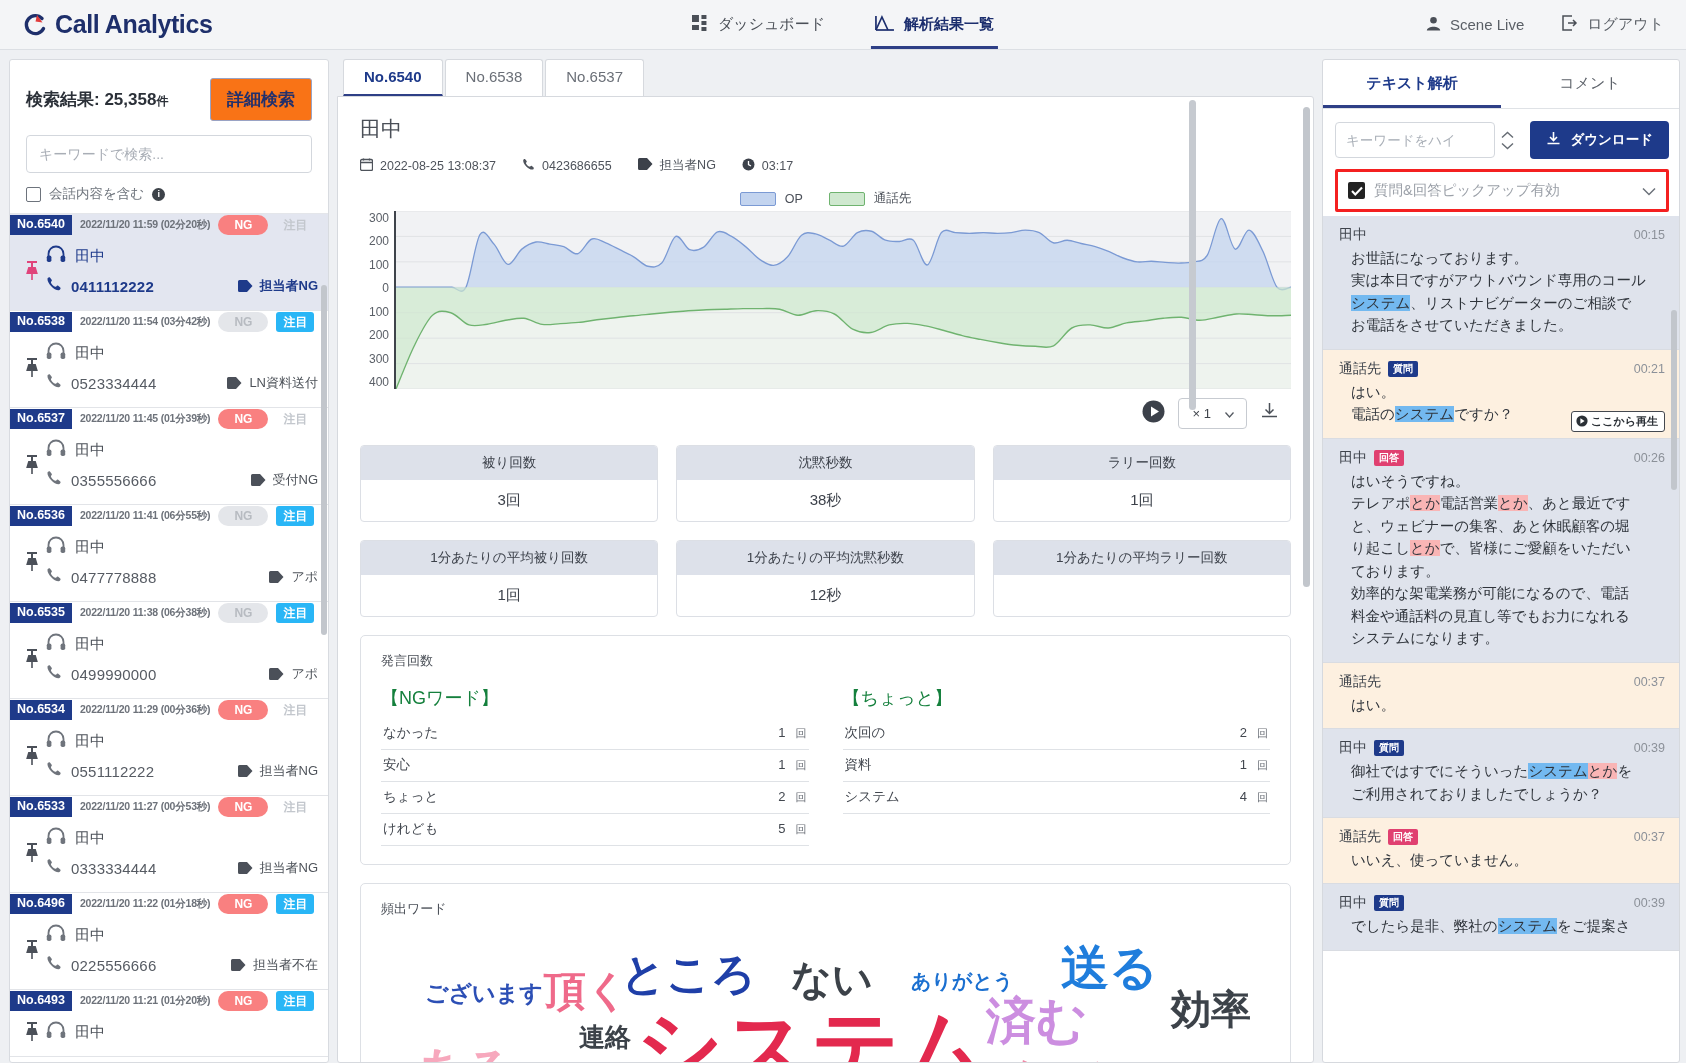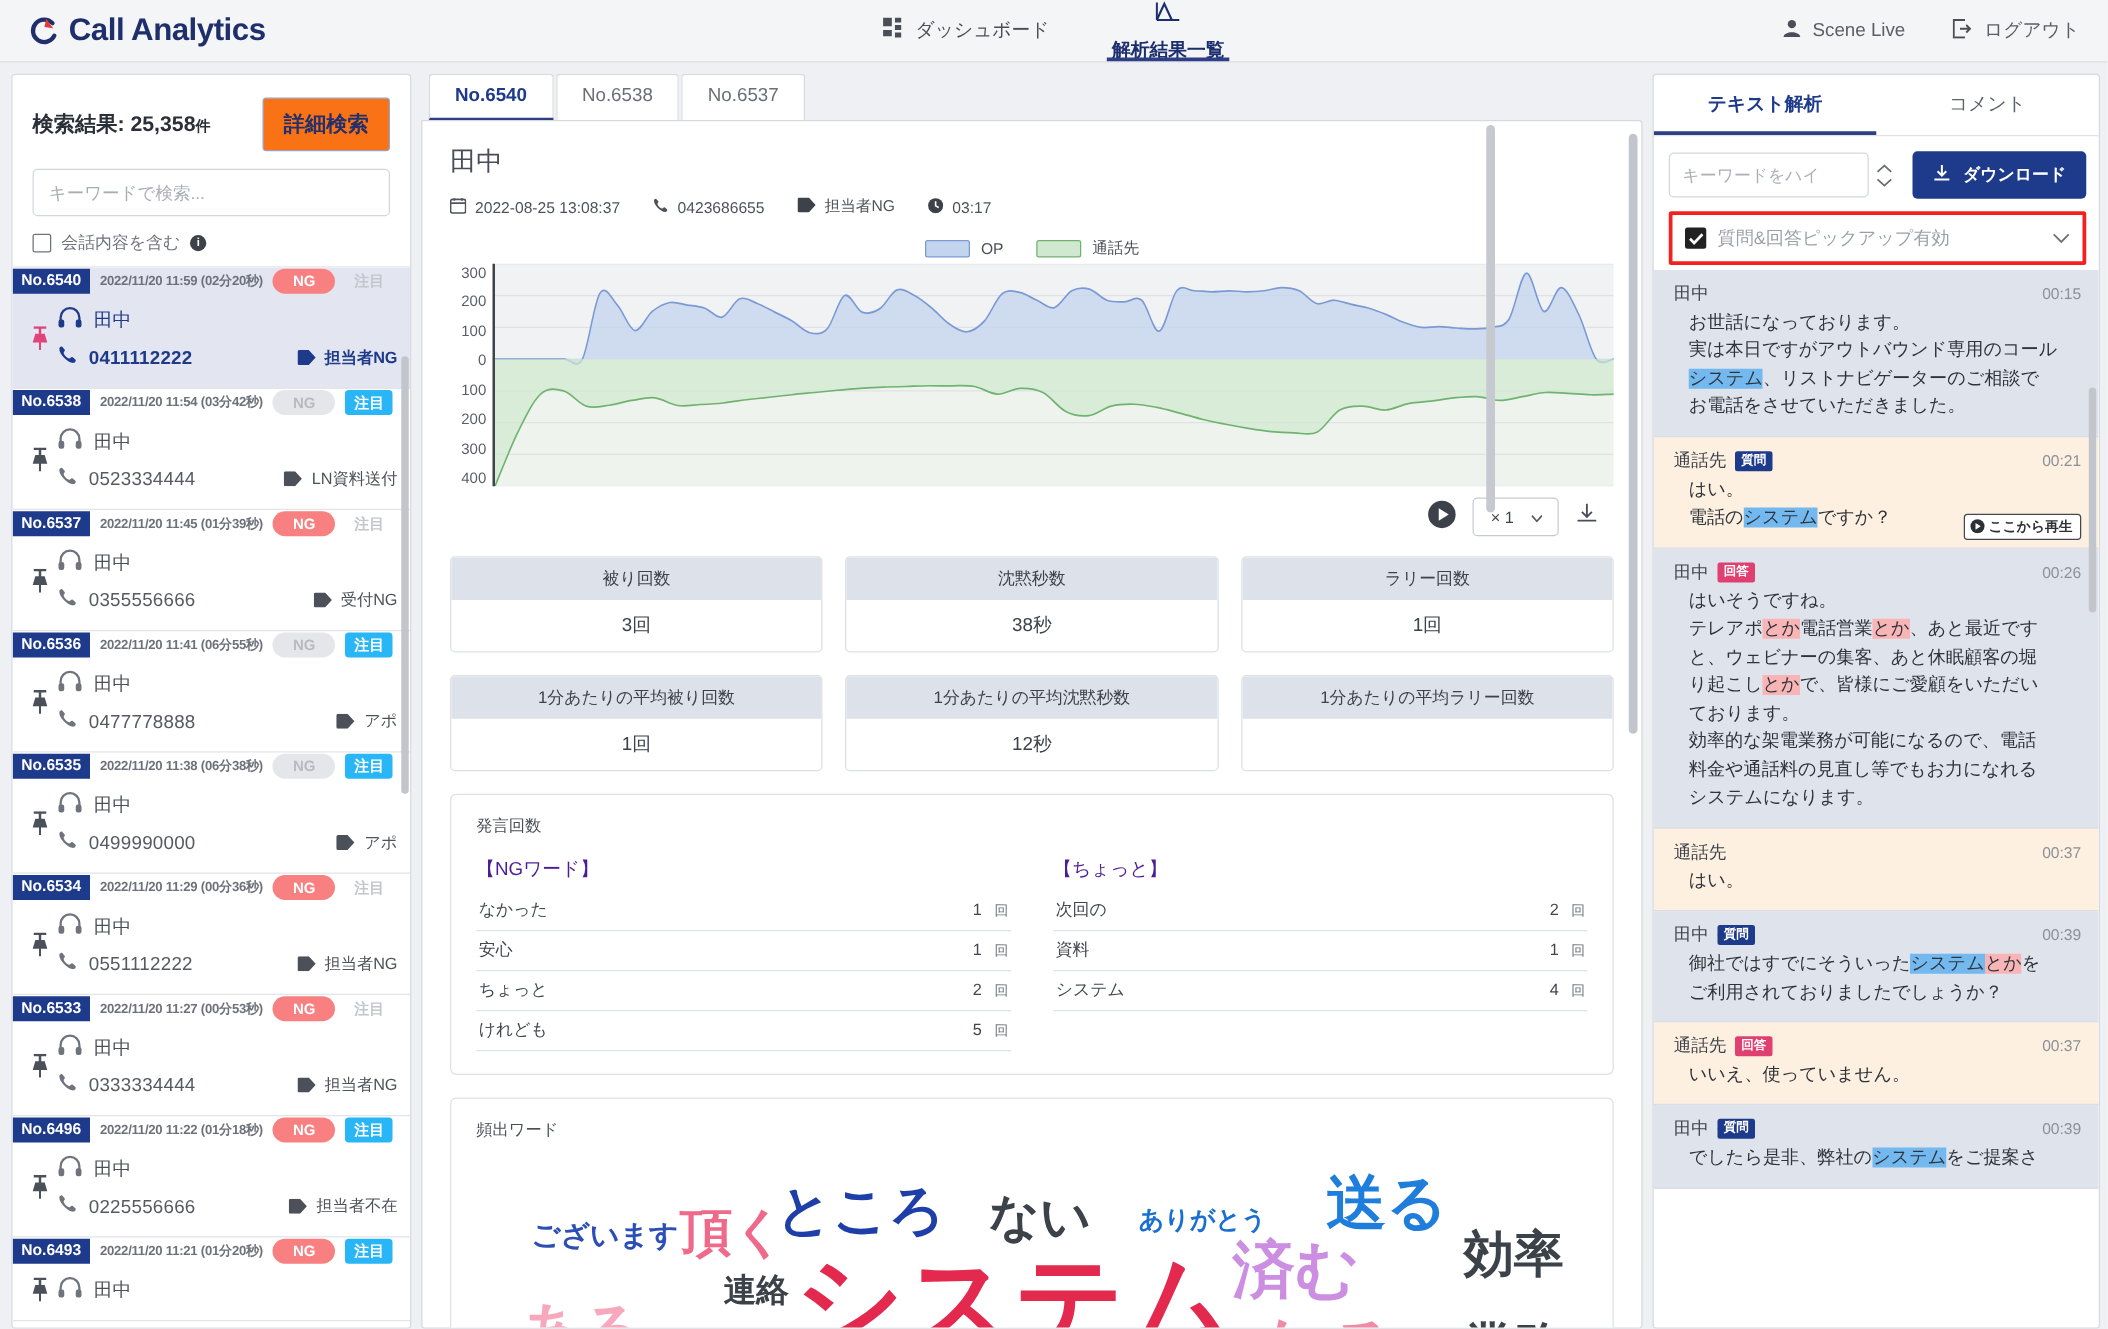--- a/index.html
+++ b/index.html
@@ -32,21 +32,21 @@
   .topnav {
     position: absolute; left: 50%; transform: translateX(-50%);
     display: flex; align-items: center; gap: 42px; height: 100%;
   }
   .topnav-item {
     display: flex; align-items: center; gap: 9px;
     font-size: 15px; color: #4a4f57; height: 100%;
     padding: 0 4px;
     position: relative; cursor: pointer;
   }
-  .topnav-item.active { color: #1c2e6e; font-weight: bold; flex-direction: column; }
+  .topnav-item.active { color: #1c2e6e; font-weight: bold; }
   .topnav-item.active::after {
     content:""; position: absolute; left: 0; right: 0; bottom: 0;
     height: 3px; background: #2e3f86;
   }
   .topright {
     margin-left: auto; display: flex; align-items: center; gap: 38px;
     font-size: 15px; color: #5a5f66;
   }
   .topright-item { display: flex; align-items: center; gap: 9px; cursor: pointer; }
 
@@ -182,21 +182,21 @@
   .mcard-v { text-align: center; font-size: 15px; color: #3c414a; padding: 11px 4px; }
 
   
   .panel {
     border: 1px solid #dde0e5; border-radius: 5px; background: #fff;
     margin-top: 18px; padding: 16px 20px 18px;
   }
   .panel-title { font-size: 13px; color: #4a4f57; margin-bottom: 16px; }
   .wordcols { display: flex; gap: 34px; }
   .wordcol { flex: 1; }
-  .wordcol-h { font-size: 15px; color: #4c1d95; margin-bottom: 8px; }
+  .wordcol-h { font-size: 18px; color: #15803d; margin-bottom: 8px; }
   .wrow {
     display: flex; align-items: baseline; border-bottom: 1px solid #dfe2e6;
     padding: 6px 2px 7px; font-size: 13.5px; color: #42474f;
   }
   .wrow .wname { flex: 1; }
   .wrow .wcnt { font-size: 13px; color: #42474f; margin-right: 10px; }
   .wrow .wunit { font-size: 11px; color: #6d727a; }
 
   
   .cloud { position: relative; height: 215px; margin-top: 4px; }

